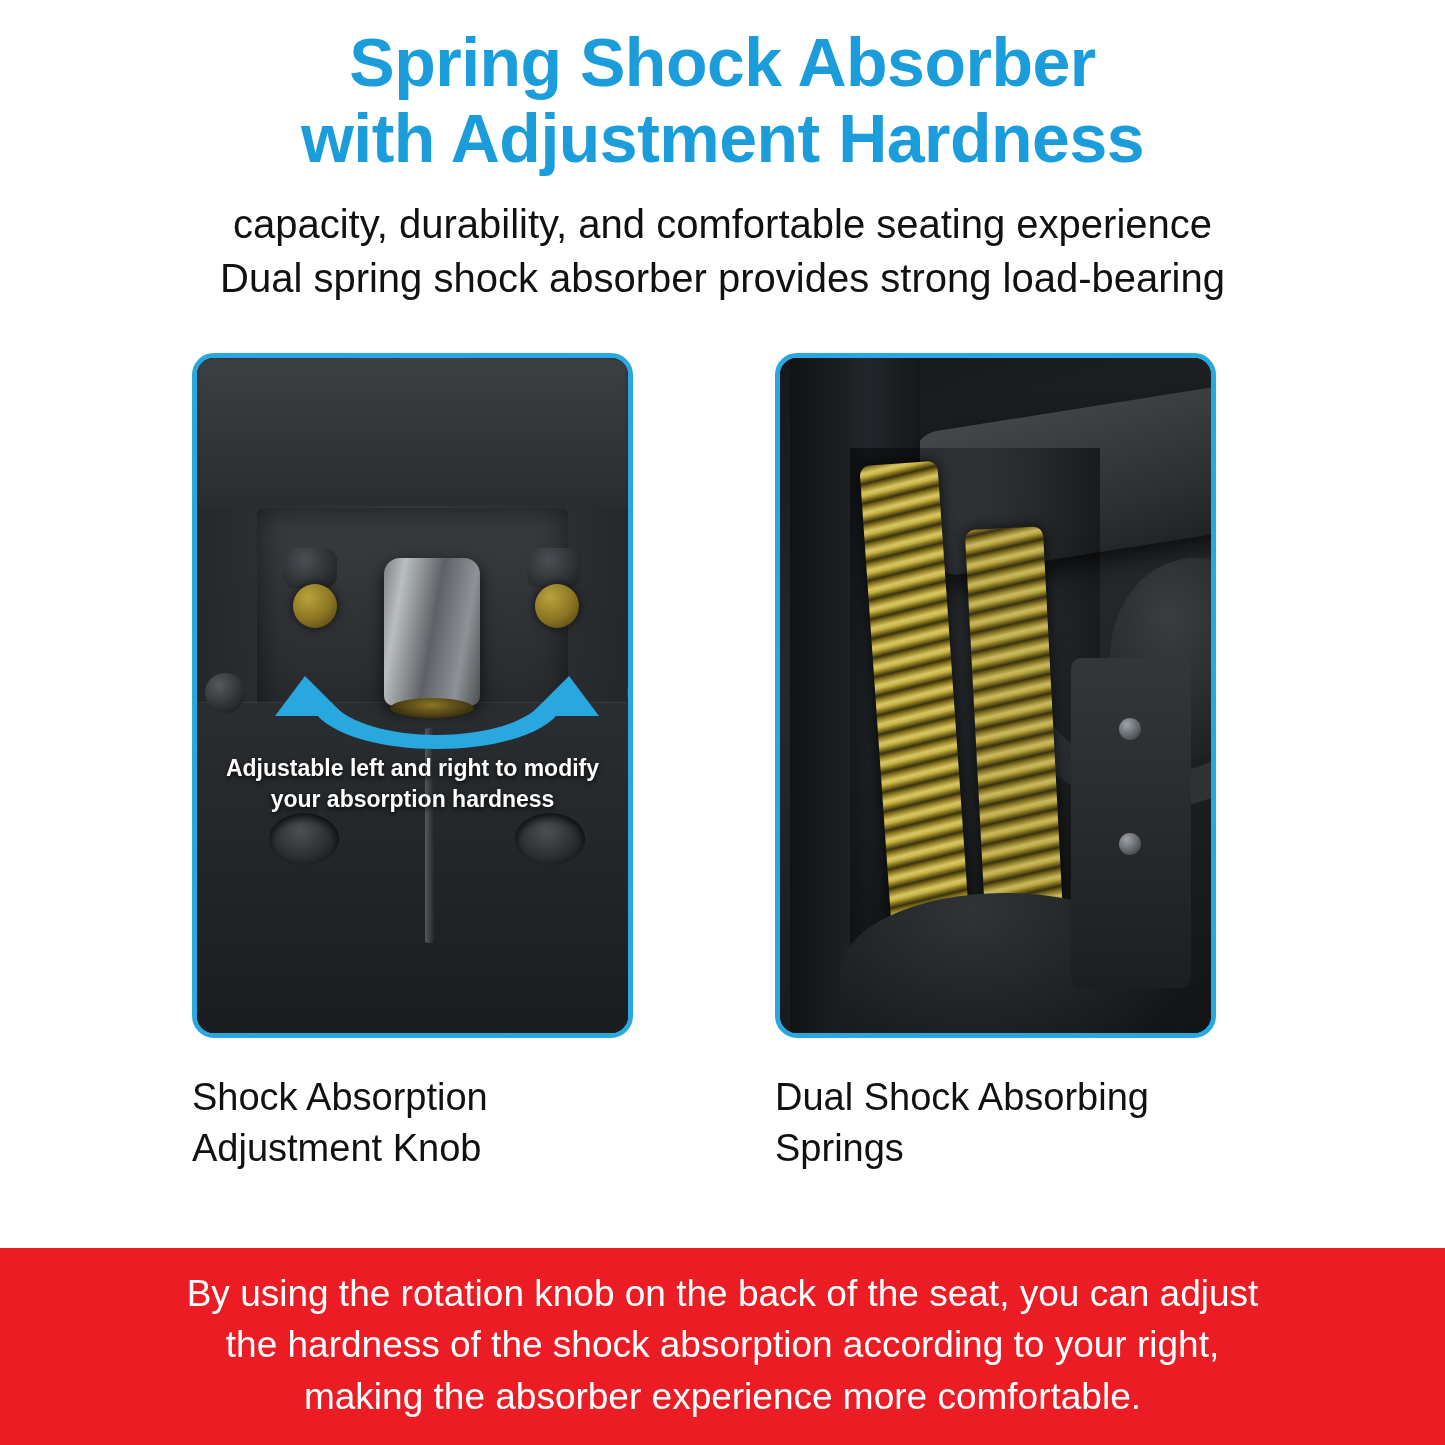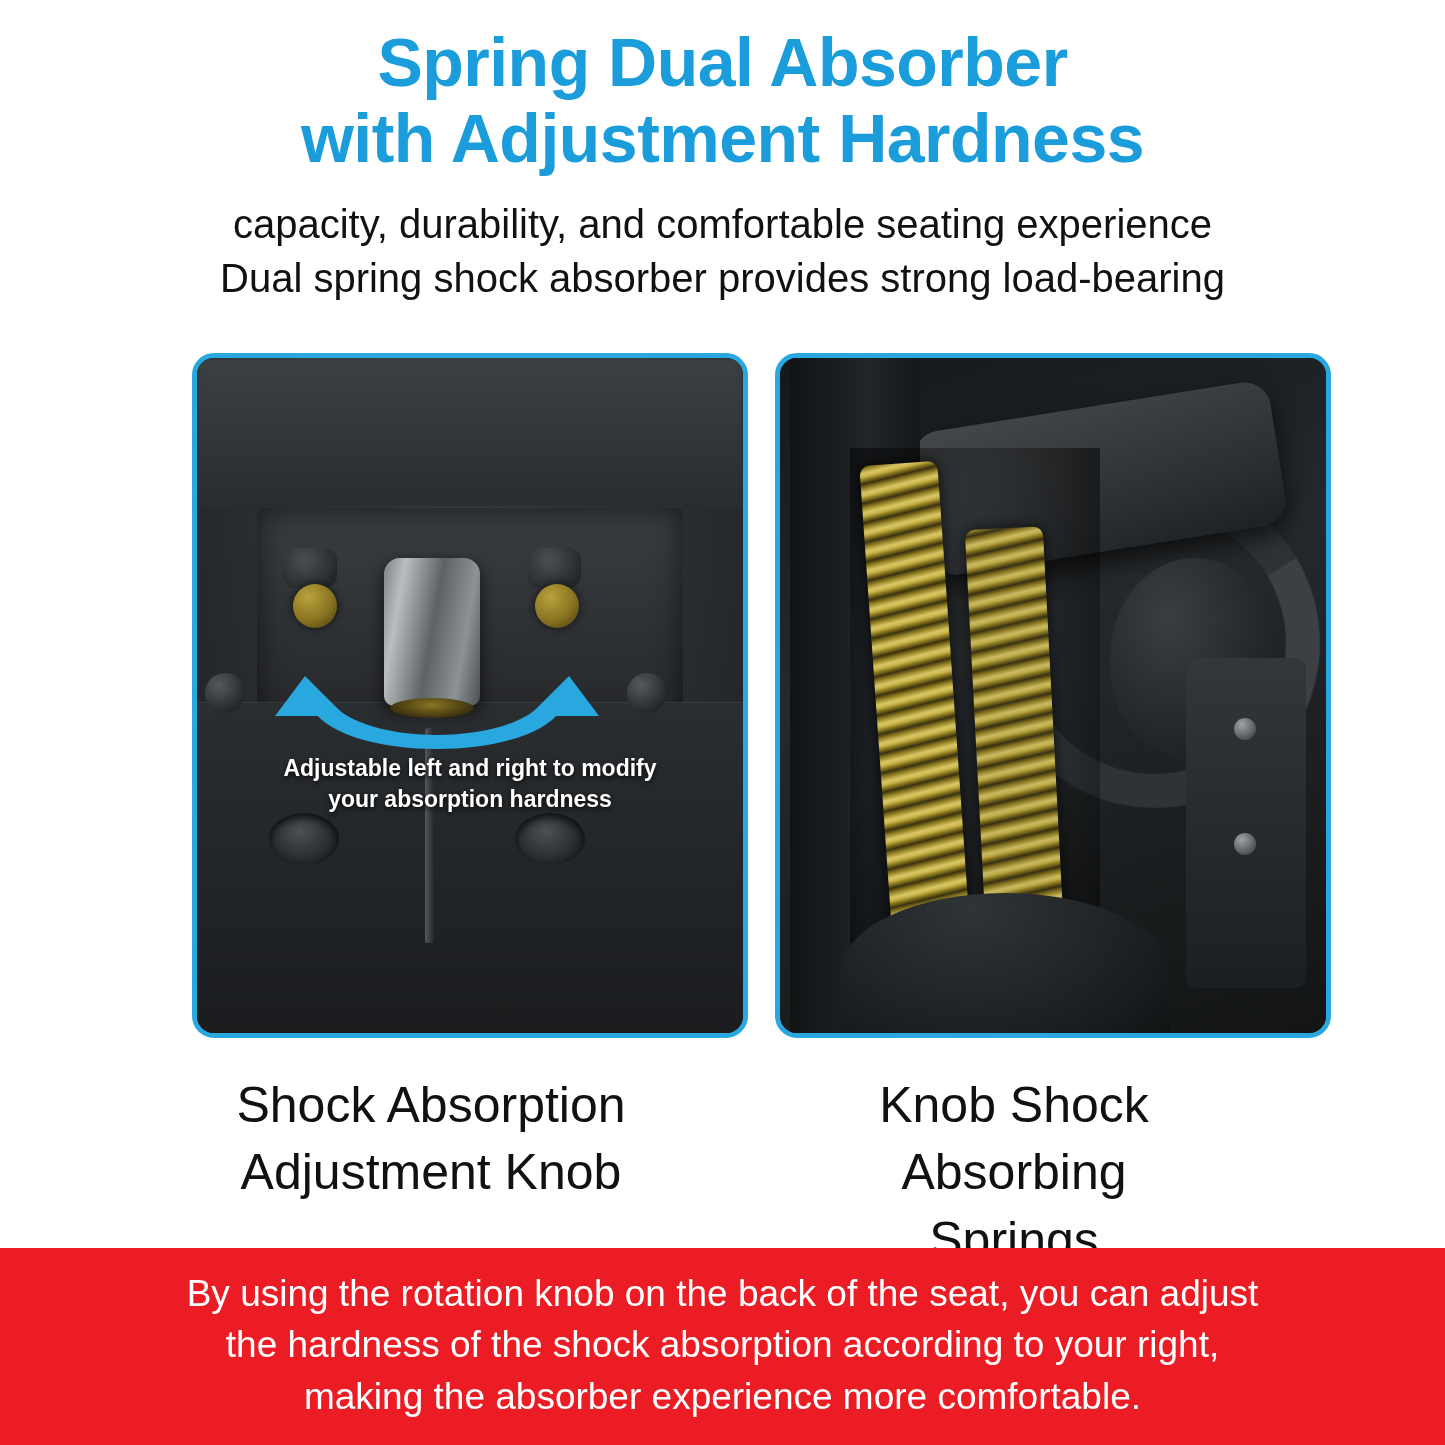--- a/index.html
+++ b/index.html
@@ -46,21 +46,21 @@
     margin-top: 48px;
     display: flex;
     justify-content: center;
     gap: 105px;
   }
   .panel {
     width: 478px;
   }
   .photo {
     position: relative;
-    width: 556px;
+    width: 441px;
     height: 685px;
     border: 5px solid #29a8e0;
     border-radius: 22px;
     overflow: hidden;
     background: #1d1f20;
   }
 
   
   .p1-bg {
     position: absolute; inset: 0;
@@ -209,23 +209,22 @@
   }
   .spring.s1 { left: 96px; top: 105px; height: 480px; transform: rotate(-4deg); }
   .spring.s2 { left: 196px; top: 170px; height: 430px; transform: rotate(-3deg); opacity: .92; }
   .spring-shadow {
     position: absolute; left: 70px; top: 90px; width: 250px; height: 520px;
     background: radial-gradient(ellipse at 50% 50%, rgba(0,0,0,.0) 40%, rgba(0,0,0,.55) 100%);
   }
 
   .panel-caption {
     margin-top: 34px;
-    text-align: center;
     color: #111111;
-    font-size: 50px;
+    font-size: 38px;
     line-height: 1.35;
   }
   .panel-caption .line { display: block; }
 
   
   .footer {
     position: absolute;
     left: 0; right: 0; bottom: 0;
     background: #ec1c24;
     color: #ffffff;
@@ -236,21 +235,21 @@
   }
   .footer .line { display: block; }
 </style>
 </head>
 <body>
 
 <div class="page">
 
   <div class="header">
     <h1 class="title">
-      <span class="line">Spring Dual Absorber</span>
+      <span class="line">Spring Shock Absorber</span>
       <span class="line">with Adjustment Hardness</span>
     </h1>
     <p class="subtitle">
       <span class="line">capacity, durability, and comfortable seating experience</span>
       <span class="line">Dual spring shock absorber provides strong load-bearing</span>
     </p>
   </div>
 
   <div class="panels">
 
@@ -299,21 +298,21 @@
         <div class="spring-shadow"></div>
         <div class="spring s1"></div>
         <div class="spring s2"></div>
         <div class="p2-base"></div>
         <div class="p2-bracket">
           <span class="dot" style="top:60px"></span>
           <span class="dot" style="top:175px"></span>
         </div>
       </div>
       <div class="panel-caption">
-        <span class="line">Knob Shock Absorbing</span>
+        <span class="line">Dual Shock Absorbing</span>
         <span class="line">Springs</span>
       </div>
     </div>
 
   </div>
 
   <div class="footer">
     <span class="line">By using the rotation knob on the back of the seat, you can adjust</span>
     <span class="line">the hardness of the shock absorption according to your right,</span>
     <span class="line">making the absorber experience more comfortable.</span>

